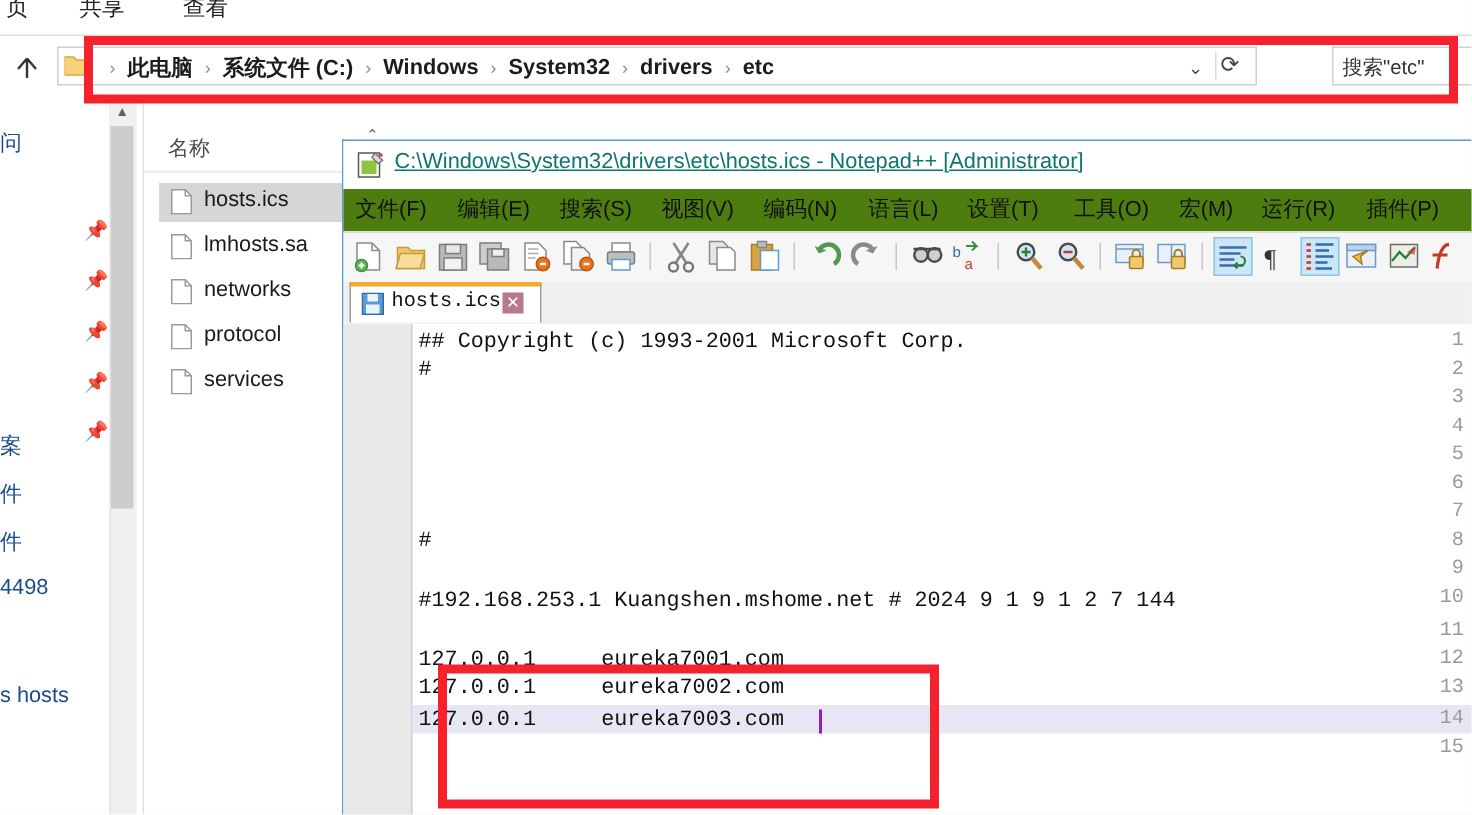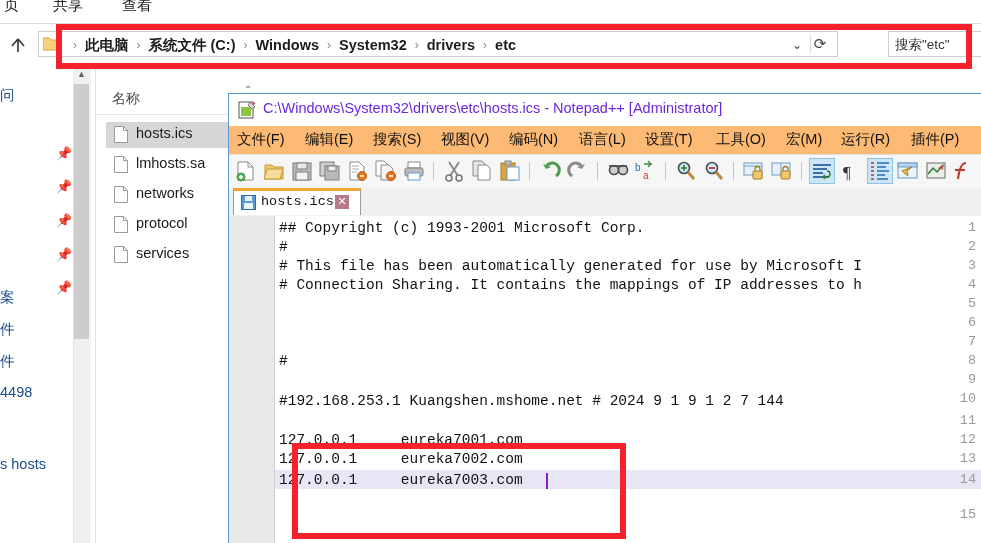--- a/index.html
+++ b/index.html
@@ -136,26 +136,27 @@
     background: #f0f0f0;
     border-left: 1px solid #5b9bd5; border-top: 1px solid #5b9bd5;
     box-sizing: border-box;
   }
   .npp-title {
     position: absolute; left: 0; top: 0; width: 753px; height: 32px;
     background: #ffffff;
   }
   .npp-title-ico { position: absolute; left: 9px; top: 7px; width: 18px; height: 18px; }
   .npp-title-text {
-    position: absolute; left: 34px; top: 6px; font-size: 14.5px; color: #6d28d9;
+    position: absolute; left: 34px; top: 6px; font-size: 14.5px; color: #0f766e;
     white-space: nowrap;
+    text-decoration: underline;
   }
   .npp-menu {
     position: absolute; left: 0; top: 32px; width: 753px; height: 29px;
-    background: #fdba74;
+    background: #4d7c0f;
   }
   .menu-item {
     position: absolute; top: 4px; font-size: 14.5px; color: #111; white-space: nowrap;
   }
   .npp-menu-line {
     position: absolute; left: 0; top: 28px; width: 753px; height: 1px; background: #e0e0e0;
   }
   .npp-toolbar {
     position: absolute; left: 0; top: 61px; width: 753px; height: 33px;
     background: #f6f6f6;
@@ -587,26 +588,24 @@
       <div class="linenum" style="top:80px">5</div>
       <div class="linenum" style="top:99px">6</div>
       <div class="linenum" style="top:118px">7</div>
       <div class="linenum" style="top:137px">8</div>
       <div class="linenum" style="top:156px">9</div>
       <div class="linenum" style="top:175px">10</div>
       <div class="linenum" style="top:197px">11</div>
       <div class="linenum" style="top:216px">12</div>
       <div class="linenum" style="top:235px">13</div>
       <div class="linenum" style="top:256px">14</div>
-      <div class="linenum" style="top:291px">15</div>
+      <div class="linenum" style="top:275px">15</div>
 
       <div class="codeline" style="top:4px">## Copyright (c) 1993-2001 Microsoft Corp.</div>
       <div class="codeline" style="top:23px">#</div>
-      <div class="codeline" style="top:42px"># This file has been automatically generated for use by Microsoft I</div>
-      <div class="codeline" style="top:61px"># Connection Sharing. It contains the mappings of IP addresses to h</div>
       <div class="codeline" style="top:137px">#</div>
       <div class="codeline" style="top:156px"></div>
       <div class="codeline" style="top:177px">#192.168.253.1 Kuangshen.mshome.net # 2024 9 1 9 1 2 7 144</div>
       <div class="codeline" style="top:197px"></div>
       <div class="codeline" style="top:216px">127.0.0.1     eureka7001.com</div>
       <div class="codeline" style="top:235px">127.0.0.1     eureka7002.com</div>
       <div class="codeline" style="top:256px">127.0.0.1     eureka7003.com</div>
       <div class="codeline" style="top:275px"></div>
 
       <div class="caret" style="left:317px; top:257px"></div>

